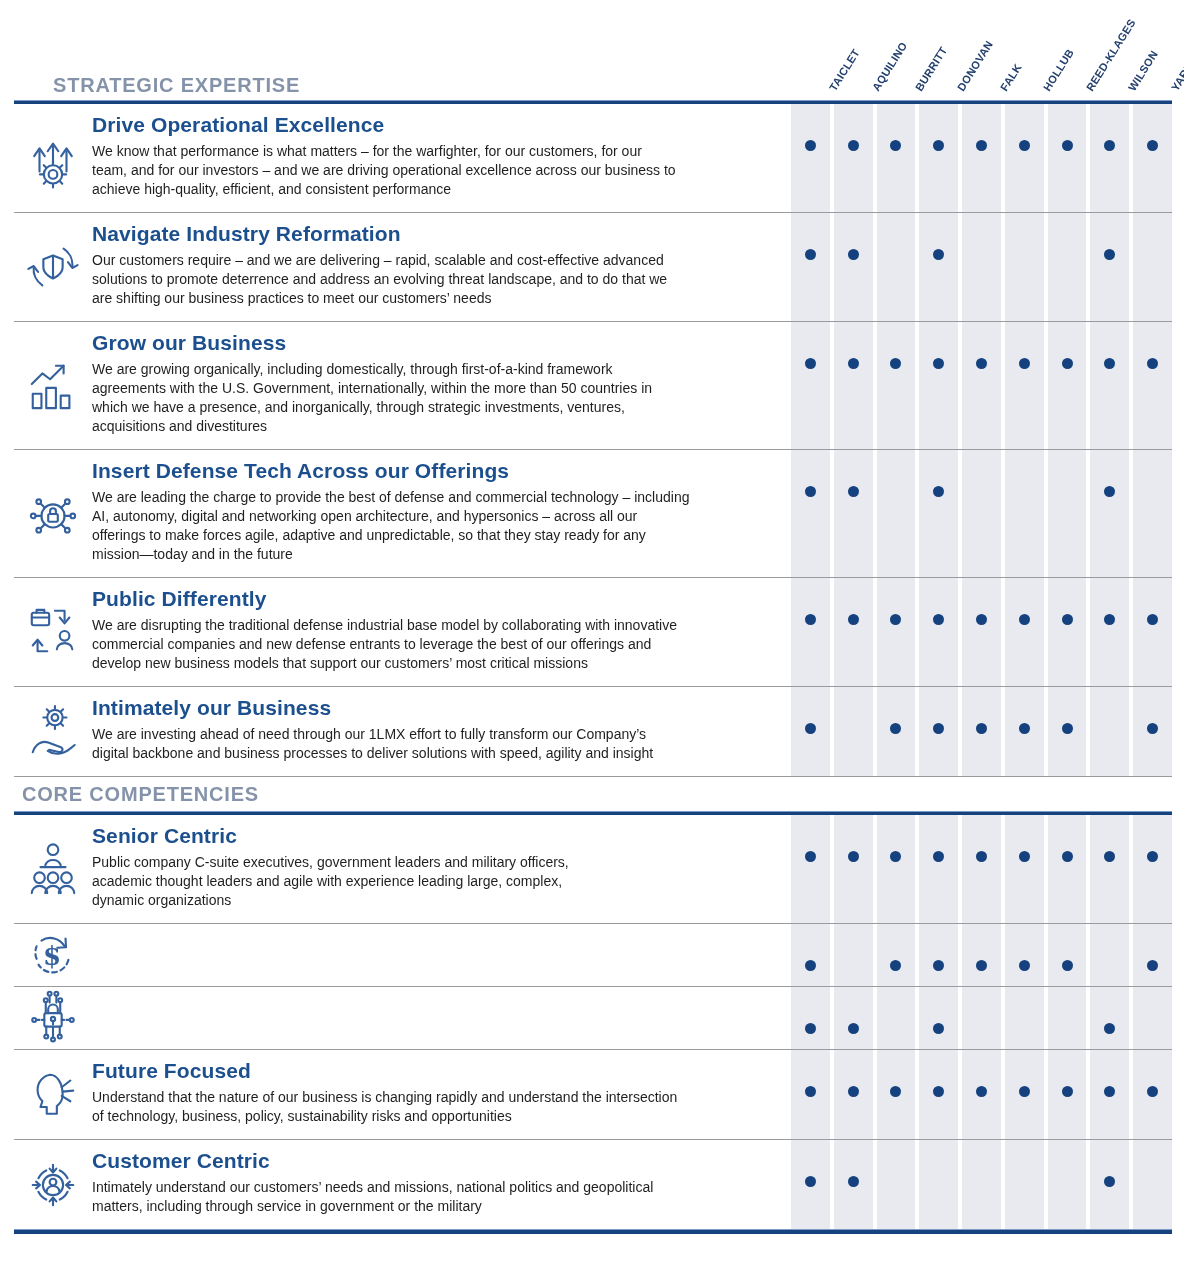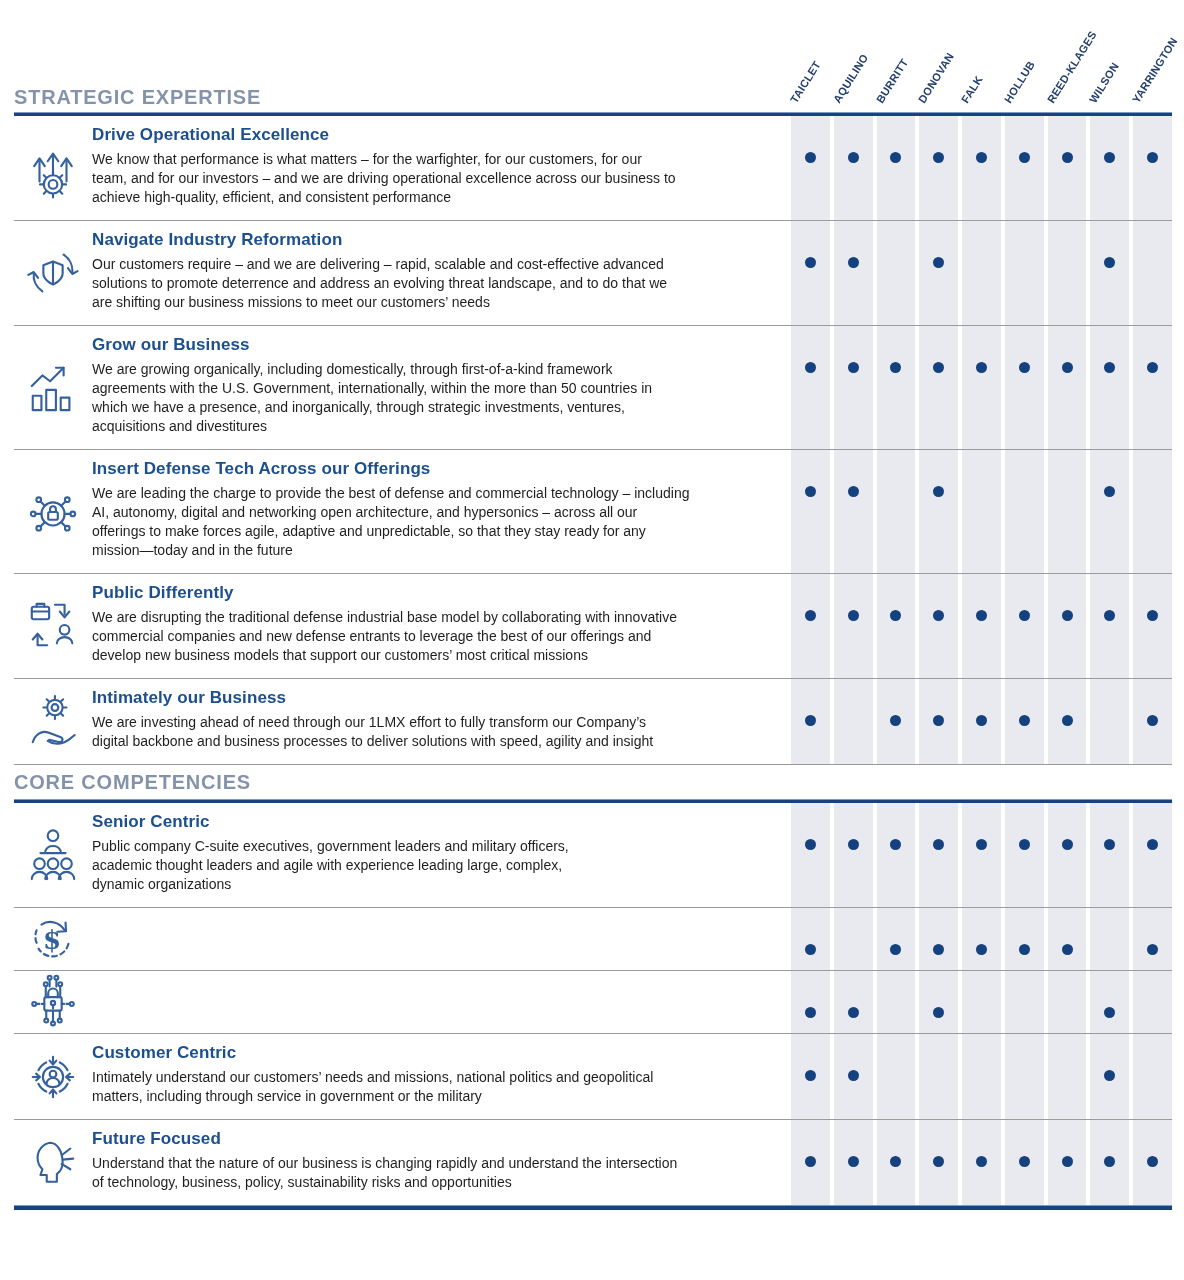--- a/index.html
+++ b/index.html
@@ -1,46 +1,46 @@
 <!DOCTYPE html>
 <html><head>
 <meta charset="utf-8">
 <style>
   html,body{margin:0;padding:0;background:#ffffff;}
   body{width:1184px;height:1280px;overflow:hidden;font-family:"Liberation Sans",sans-serif;-webkit-font-smoothing:antialiased;}
   .wrap{margin:0 12px 0 14px;width:1158px;}
 
   
-  .header-strip{position:relative;height:112px;}
+  .header-strip{position:relative;height:100px;margin-left:39px;}
   .section-title{font-size:20px;font-weight:600;color:#8593AA;letter-spacing:.8px;}
   .header-strip .section-title{position:absolute;left:0;bottom:3px;}
   .col-labels{position:absolute;inset:0;}
   .col-label{position:absolute;bottom:7px;transform:rotate(-58deg);transform-origin:0 100%;
     font-size:11px;font-weight:700;color:#24406E;letter-spacing:.2px;white-space:nowrap;}
 
   .rule{height:4px;background:linear-gradient(to bottom,#7b9cc9 0 1px,#16437E 1px 100%);}
   .bottom-rule{height:5px;background:linear-gradient(to bottom,#7b9cc9 0 1px,#16437E 1px 100%);}
 
   .rows .row{display:flex;}
   .rows .row + .row{border-top:1px solid #9b9b9b;}
   .sec0{border-bottom:1px solid #9b9b9b;}
 
   .row-left{width:777px;flex:none;display:flex;box-sizing:border-box;}
   .icon-box{width:78px;flex:none;display:flex;align-items:center;justify-content:center;}
   .row-text{flex:1;padding:9px 30px 13px 0;}
-  .row-title{font-size:17px;font-weight:700;color:#1C4F8E;margin-bottom:5px;letter-spacing:.1px;}
+  .row-title{font-size:21px;font-weight:700;color:#1C4F8E;margin-bottom:5px;letter-spacing:.1px;}
   .row-desc{font-size:14px;line-height:19px;color:#1f1f1f;white-space:pre-line;max-width:705px;}
 
   .matrix{width:381px;flex:none;display:flex;gap:4px;}
   .cell{flex:1;background:#E8EAF0;display:flex;justify-content:center;align-items:flex-start;
     padding-top:36px;box-sizing:border-box;}
   .dot{width:11px;height:11px;border-radius:50%;background:#15427E;flex:none;}
 
   .core-strip{position:relative;height:34px;background:#fff;}
-  .core-strip .section-title{position:absolute;left:0;bottom:5px;}
+  .core-strip .section-title{position:absolute;left:8px;bottom:5px;}
 </style>
 </head>
 <body>
 
 <div class="wrap">
 
   <div class="header-strip">
     <div class="section-title">STRATEGIC EXPERTISE</div>
     <div class="col-labels">
         <span class="col-label" style="left: 784px;">TAICLET</span>
@@ -123,21 +123,21 @@
                 <path d="M43.5 27l4.5 6 5.5-3"></path>
    <path d="M17 51a20 20 0 0 1-9-19"></path>
                 <path d="M12.5 37L8 31l-5.5 3"></path>
               </g>
             </svg>
           </div>
       <div class="row-text">
         <div class="row-title">Navigate Industry Reformation</div>
         <div class="row-desc">Our customers require – and we are delivering – rapid, scalable and cost-effective advanced
 solutions to promote deterrence and address an evolving threat landscape, and to do that we
-are shifting our business missions to meet our customers’ needs</div>
+are shifting our business practices to meet our customers’ needs</div>
       </div>
     </div>
     <div class="matrix">
           <div class="cell">
             <span class="dot"></span>
           </div>
           <div class="cell">
             <span class="dot"></span>
           </div>
           <div class="cell"></div>
@@ -499,20 +499,67 @@
           </div>
           <div class="cell"></div>
         </div>
   </div>
 
   <div class="row">
     <div class="row-left">
       <div class="icon-box">
             <svg viewBox="0 0 56 64" width="54" height="62">
               <g fill="none" stroke="#34619E" stroke-width="2.2" stroke-linecap="round" stroke-linejoin="round">
+   <path d="M25 11c-7.5 1-13 8-13 15.5 0 5 2 9 5 12l-2 6h6.5v7H32v-8c4-3 6-7 6-12 0-12-6-20.5-13-20.5z"></path>
+   <path d="M37 24l9-7M38 28.5l11-1M37 33l9 5.5"></path>
+              </g>
+            </svg>
+          </div>
+      <div class="row-text">
+        <div class="row-title">Future Focused</div>
+        <div class="row-desc">Understand that the nature of our business is changing rapidly and understand the intersection
+of technology, business, policy, sustainability risks and opportunities</div>
+      </div>
+    </div>
+    <div class="matrix">
+          <div class="cell">
+            <span class="dot"></span>
+          </div>
+          <div class="cell">
+            <span class="dot"></span>
+          </div>
+          <div class="cell">
+            <span class="dot"></span>
+          </div>
+          <div class="cell">
+            <span class="dot"></span>
+          </div>
+          <div class="cell">
+            <span class="dot"></span>
+          </div>
+          <div class="cell">
+            <span class="dot"></span>
+          </div>
+          <div class="cell">
+            <span class="dot"></span>
+          </div>
+          <div class="cell">
+            <span class="dot"></span>
+          </div>
+          <div class="cell">
+            <span class="dot"></span>
+          </div>
+        </div>
+  </div>
+
+  <div class="row">
+    <div class="row-left">
+      <div class="icon-box">
+            <svg viewBox="0 0 56 64" width="54" height="62">
+              <g fill="none" stroke="#34619E" stroke-width="2.2" stroke-linecap="round" stroke-linejoin="round">
    <circle cx="28" cy="32" r="10.5"></circle>
                 <circle cx="28" cy="29" r="3.5"></circle>
                 <path d="M21.5 38.5a6.5 5.5 0 0 1 13 0"></path>
    <path d="M35 16.9A17.5 17.5 0 0 1 43.1 25M43.1 39A17.5 17.5 0 0 1 35 47.1M21 47.1A17.5 17.5 0 0 1 12.9 39M12.9 25A17.5 17.5 0 0 1 21 16.9"></path>
    <path d="M28 11v7M24.5 15l3.5 4 3.5-4"></path>
    <path d="M49 32h-7M45.5 28.5L41.5 32l4 3.5"></path>
    <path d="M28 53v-7M24.5 49l3.5-4 3.5 4"></path>
    <path d="M7 32h7M10.5 28.5l4 3.5-4 3.5"></path>
               </g>
             </svg>
@@ -534,63 +581,16 @@
           <div class="cell"></div>
           <div class="cell"></div>
           <div class="cell"></div>
           <div class="cell"></div>
           <div class="cell">
             <span class="dot"></span>
           </div>
           <div class="cell"></div>
         </div>
   </div>
-
-  <div class="row">
-    <div class="row-left">
-      <div class="icon-box">
-            <svg viewBox="0 0 56 64" width="54" height="62">
-              <g fill="none" stroke="#34619E" stroke-width="2.2" stroke-linecap="round" stroke-linejoin="round">
-   <path d="M25 11c-7.5 1-13 8-13 15.5 0 5 2 9 5 12l-2 6h6.5v7H32v-8c4-3 6-7 6-12 0-12-6-20.5-13-20.5z"></path>
-   <path d="M37 24l9-7M38 28.5l11-1M37 33l9 5.5"></path>
-              </g>
-            </svg>
-          </div>
-      <div class="row-text">
-        <div class="row-title">Future Focused</div>
-        <div class="row-desc">Understand that the nature of our business is changing rapidly and understand the intersection
-of technology, business, policy, sustainability risks and opportunities</div>
-      </div>
-    </div>
-    <div class="matrix">
-          <div class="cell">
-            <span class="dot"></span>
-          </div>
-          <div class="cell">
-            <span class="dot"></span>
-          </div>
-          <div class="cell">
-            <span class="dot"></span>
-          </div>
-          <div class="cell">
-            <span class="dot"></span>
-          </div>
-          <div class="cell">
-            <span class="dot"></span>
-          </div>
-          <div class="cell">
-            <span class="dot"></span>
-          </div>
-          <div class="cell">
-            <span class="dot"></span>
-          </div>
-          <div class="cell">
-            <span class="dot"></span>
-          </div>
-          <div class="cell">
-            <span class="dot"></span>
-          </div>
-        </div>
-  </div>
 </div>
 
   <div class="bottom-rule"></div>
 </div>
 
 </body></html>

